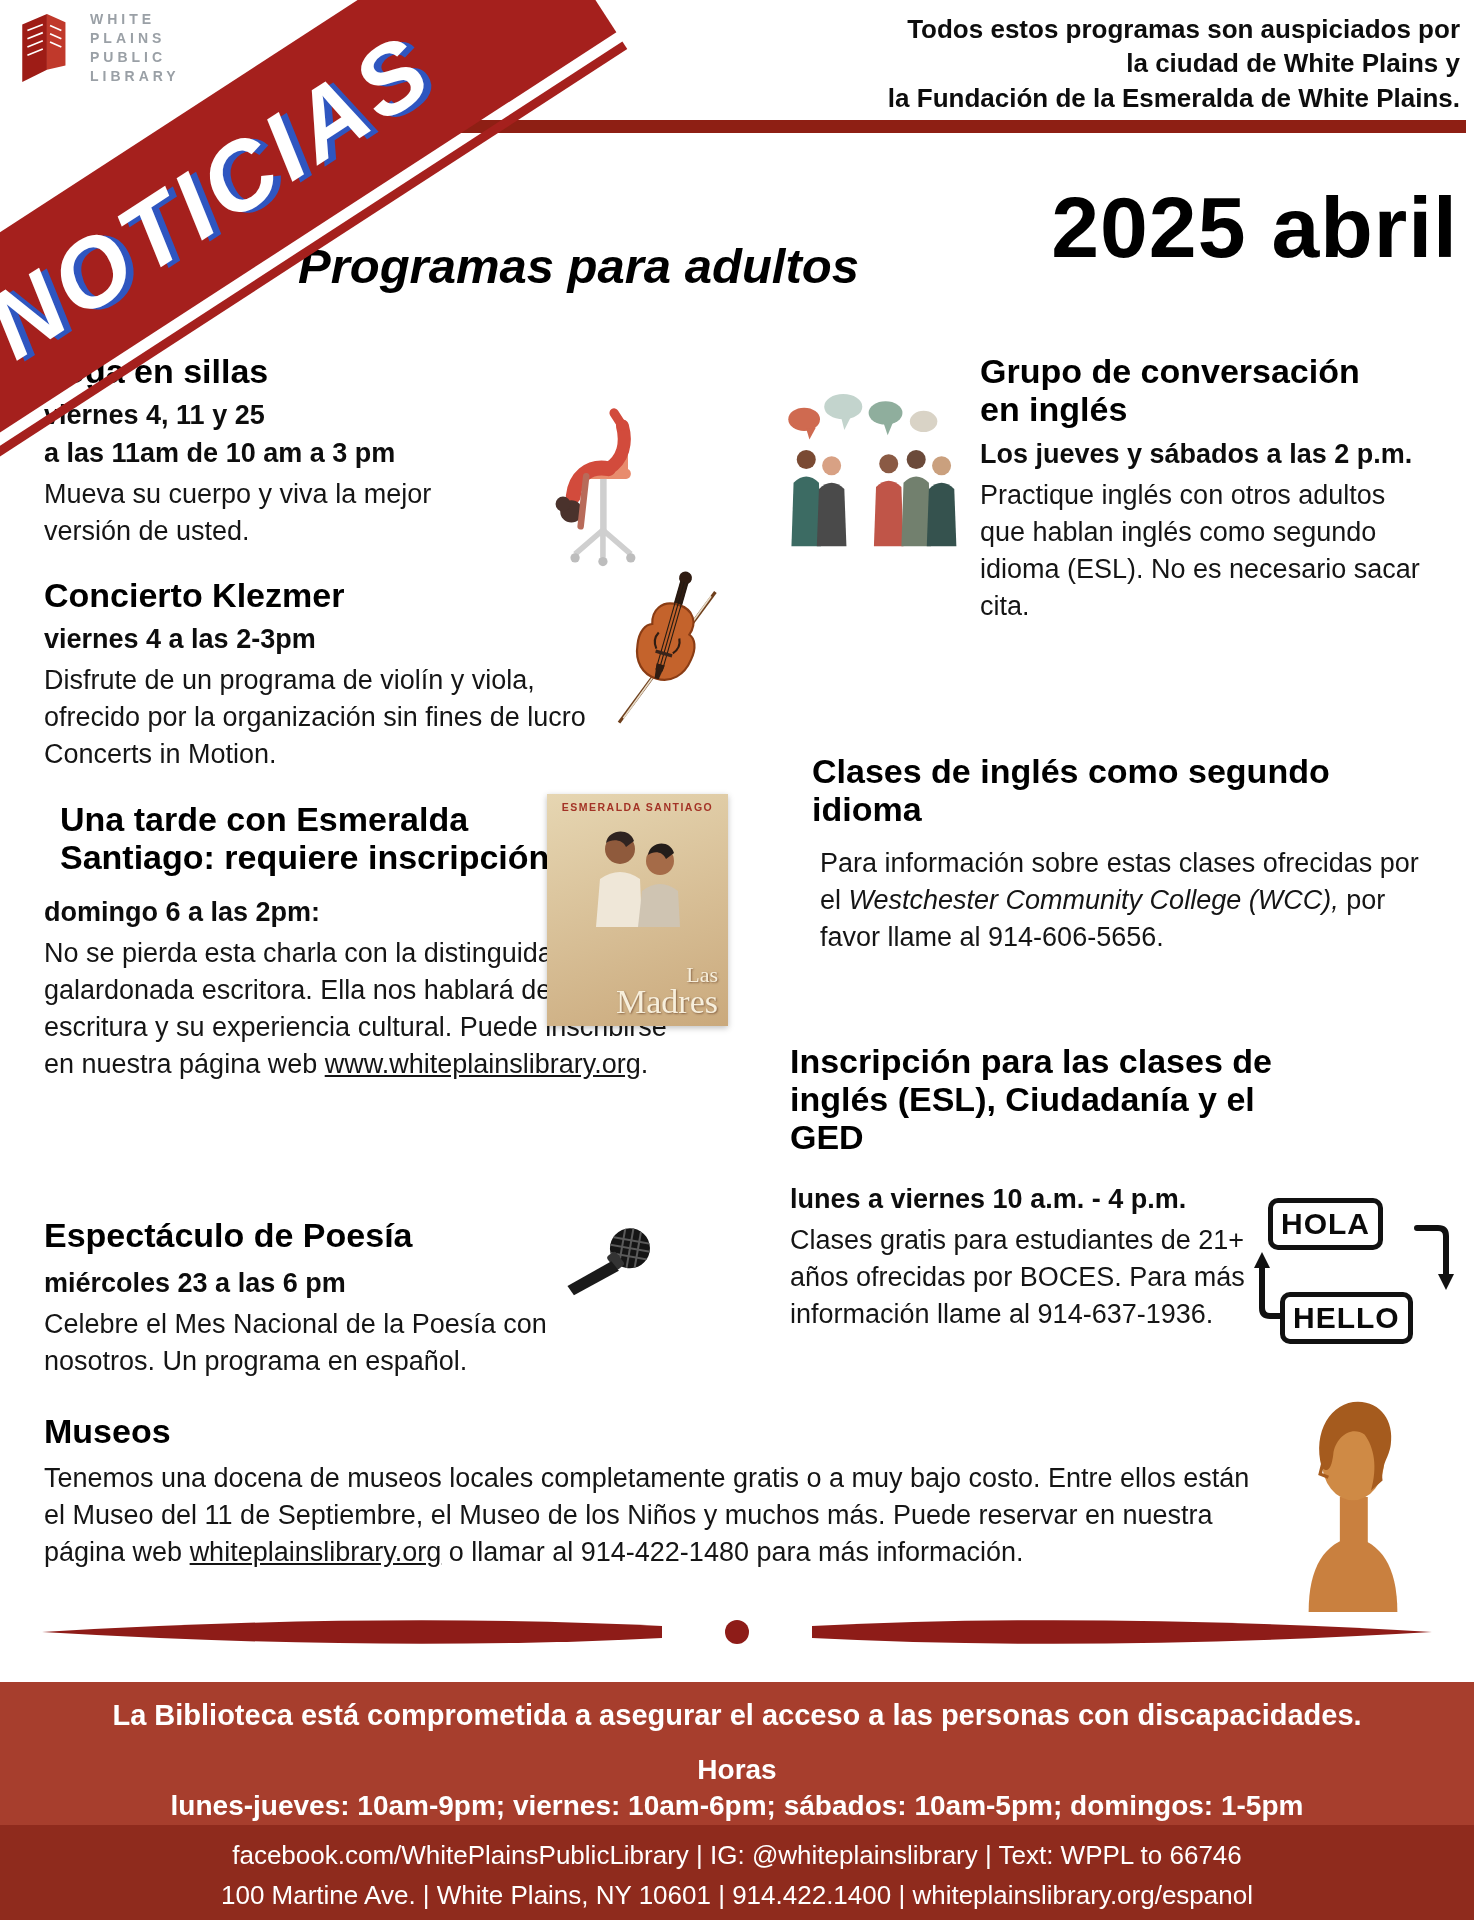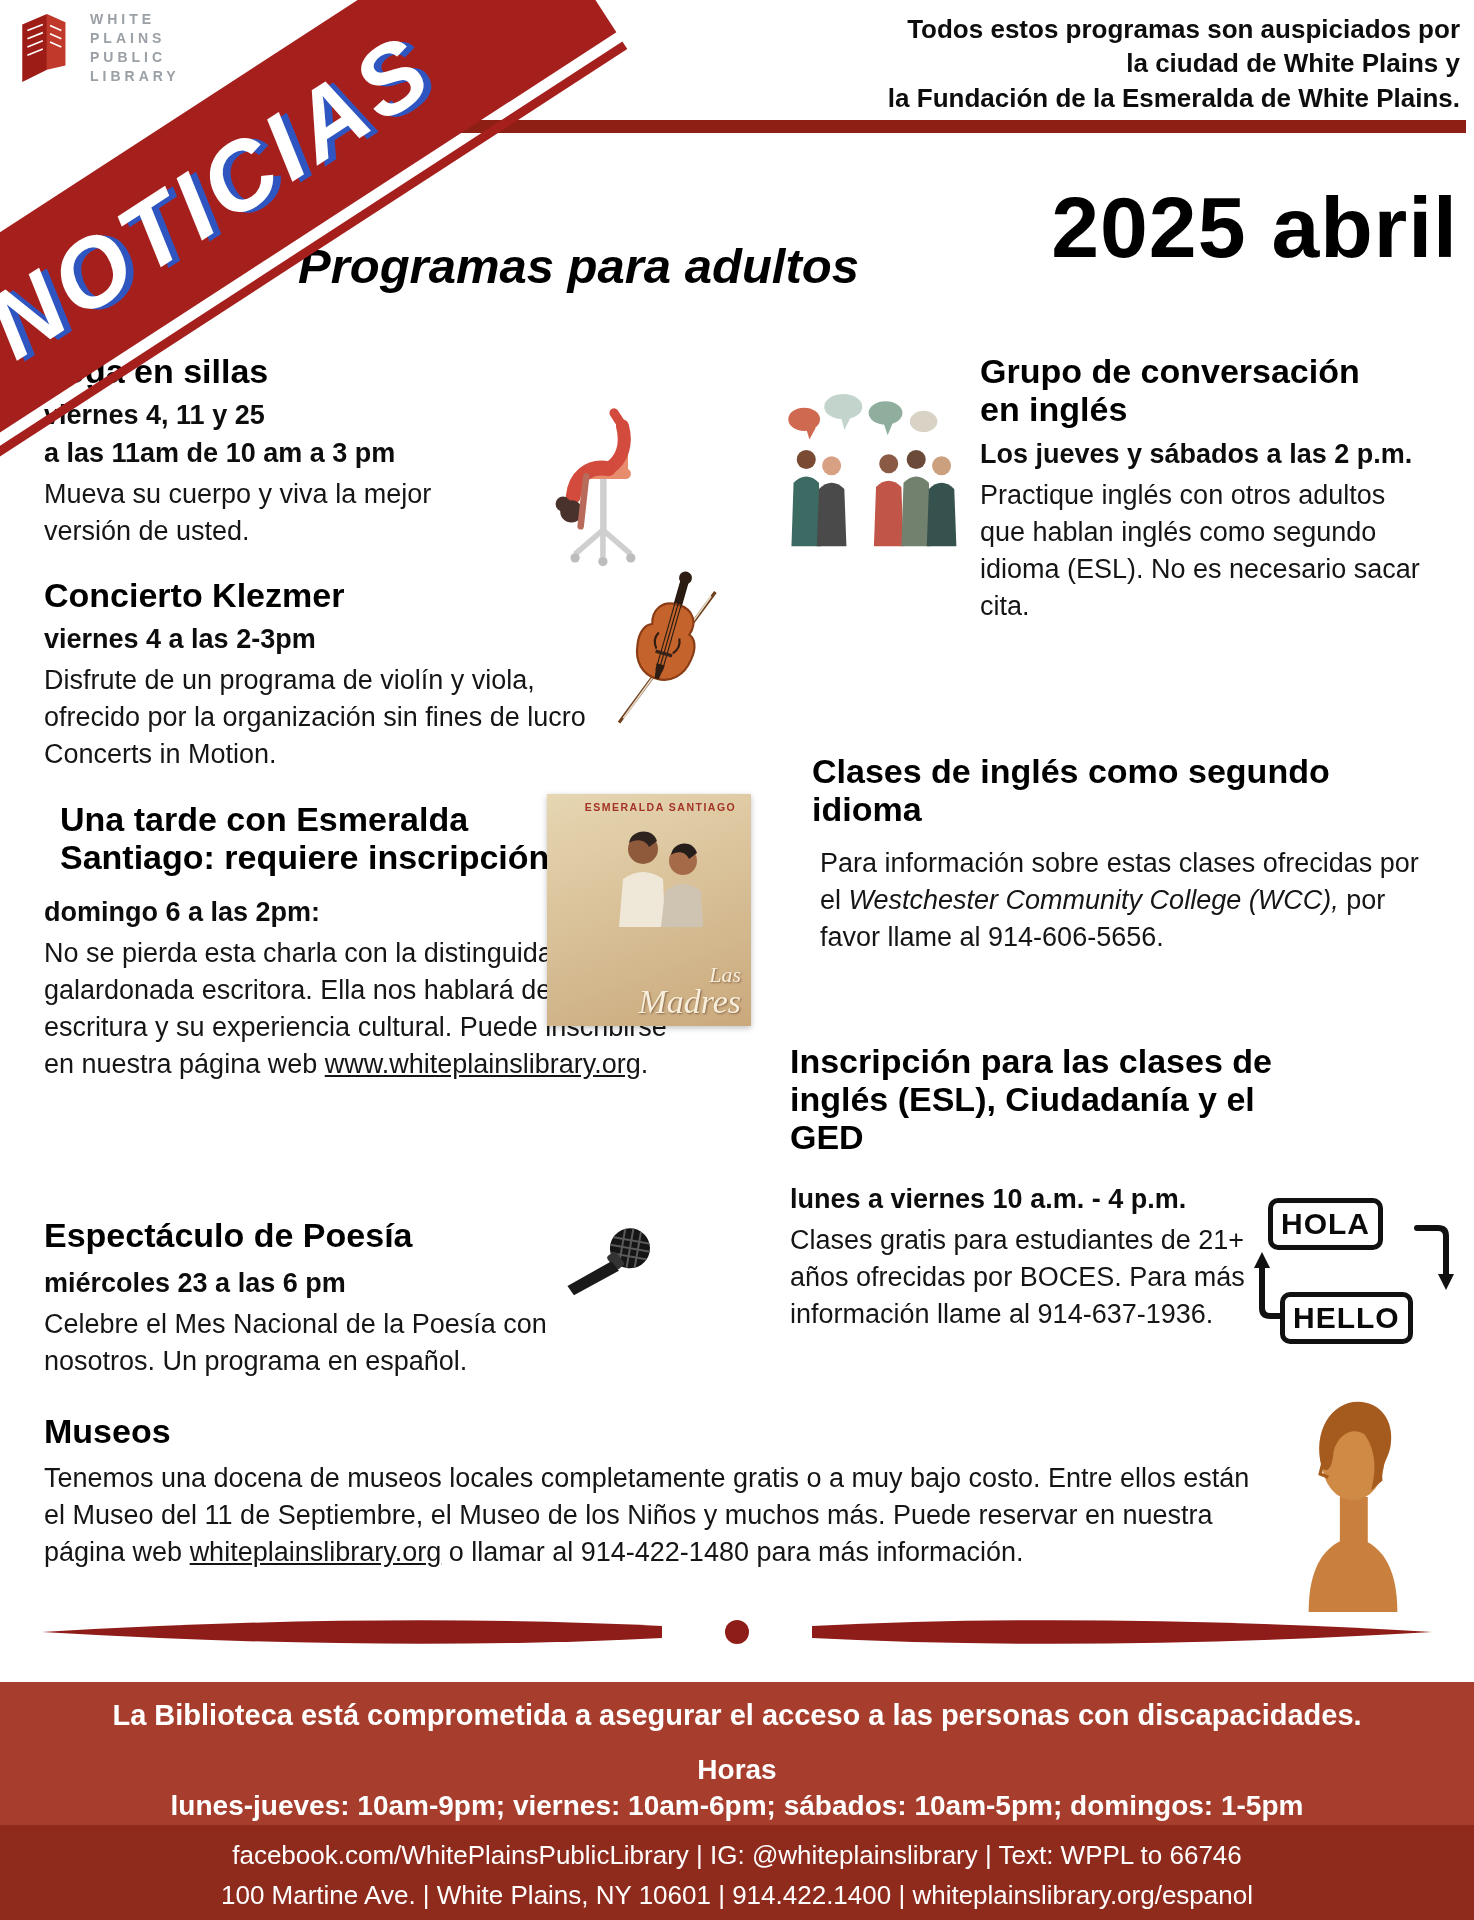--- a/index.html
+++ b/index.html
@@ -37,25 +37,25 @@
 
   #sec-klezmer{left:44px;top:576px;width:700px;}
   #sec-klezmer .body{width:565px;}
   .violin-ill{position:absolute;left:550px;top:-14px;width:140px;height:182px;}
 
   #sec-esmeralda{left:44px;top:800px;width:700px;}
   #sec-esmeralda .sec-title{width:500px;margin-bottom:18px;margin-left:16px;}
   #sec-esmeralda .when{margin-bottom:2px;}
   #sec-esmeralda .body{width:655px;}
   .book{position:absolute;left:503px;top:-6px;width:181px;height:232px;
-        background:linear-gradient(160deg,#e6d6b2,#caa97c);box-shadow:0 2px 6px rgba(0,0,0,.25);padding-left:23px;}
+        background:linear-gradient(160deg,#e6d6b2,#caa97c);box-shadow:0 2px 6px rgba(0,0,0,.25);}
   .book-author{margin-top:7px;text-align:center;font-size:10.5px;letter-spacing:1.5px;color:#a33326;font-weight:700;}
   .book-art{display:block;margin:4px auto 0;width:140px;height:110px;}
   .book-title{position:absolute;right:10px;bottom:8px;text-align:right;color:#f7efdc;
-              font-family:"Liberation Serif","DejaVu Serif",serif;font-style:italic;line-height:.95;
+              font-family:"Liberation Serif","DejaVu Serif",serif;line-height:.95;
               text-shadow:1px 1px 2px rgba(80,40,20,.55);}
   .book-title .bt1{display:block;font-size:22px;}
   .book-title .bt2{display:block;font-size:34px;}
 
   #sec-poesia{left:44px;top:1216px;width:700px;}
   #sec-poesia .sec-title{width:480px;margin-bottom:12px;}
   #sec-poesia .body{width:600px;}
   .mic-ill{position:absolute;left:505px;top:0;width:110px;height:95px;}
 
   #sec-museos{left:44px;top:1412px;width:1215px;}

